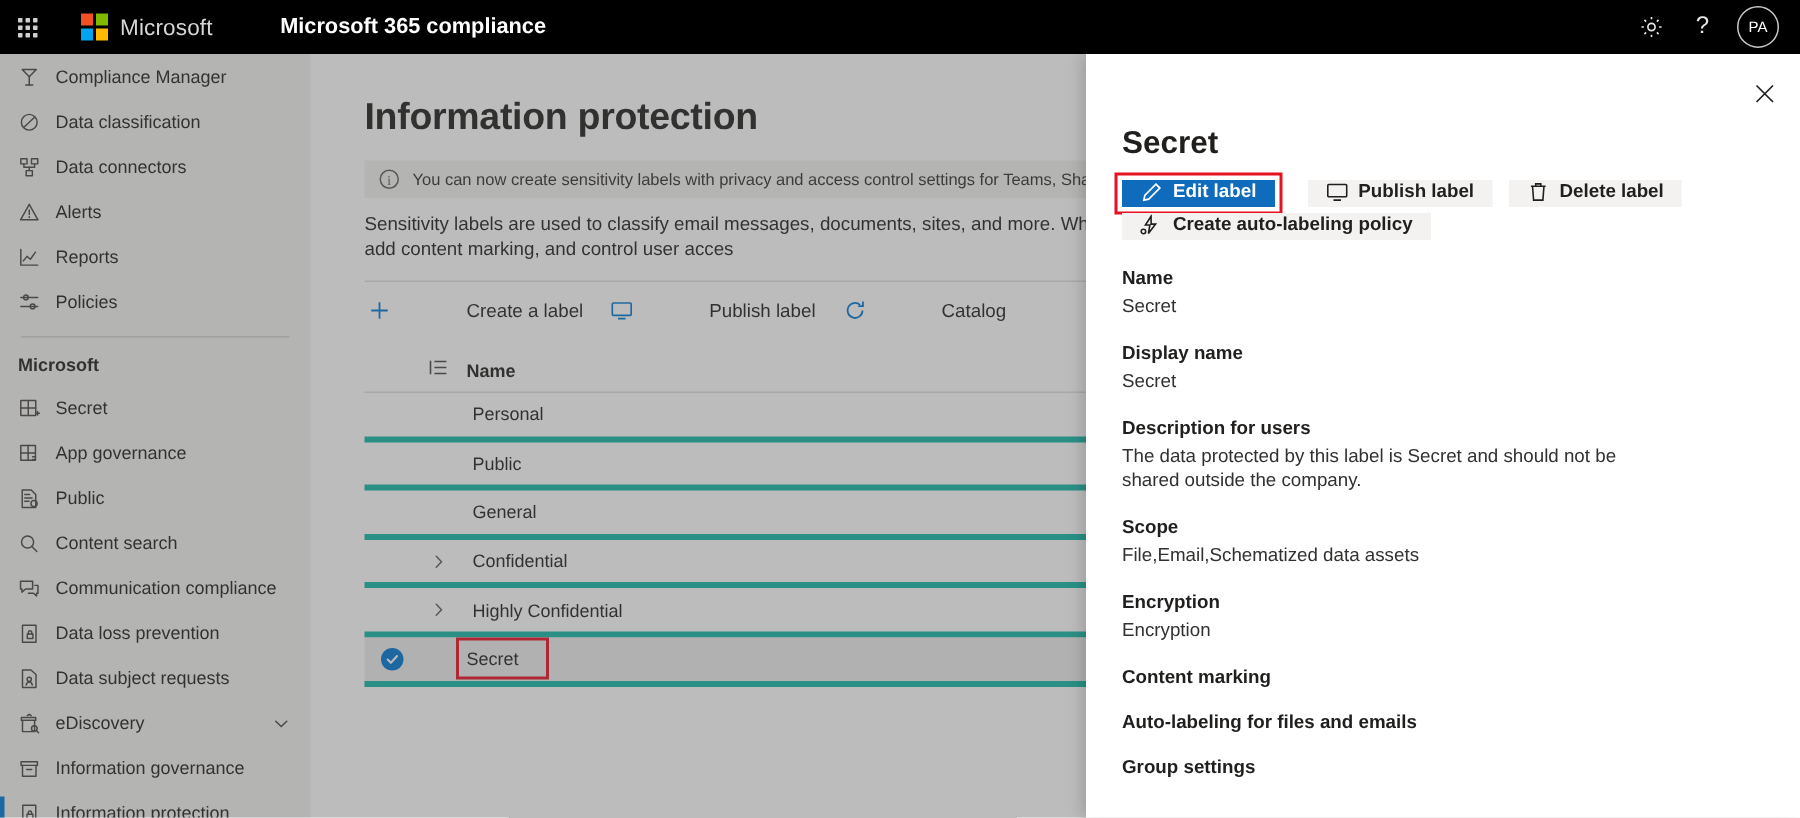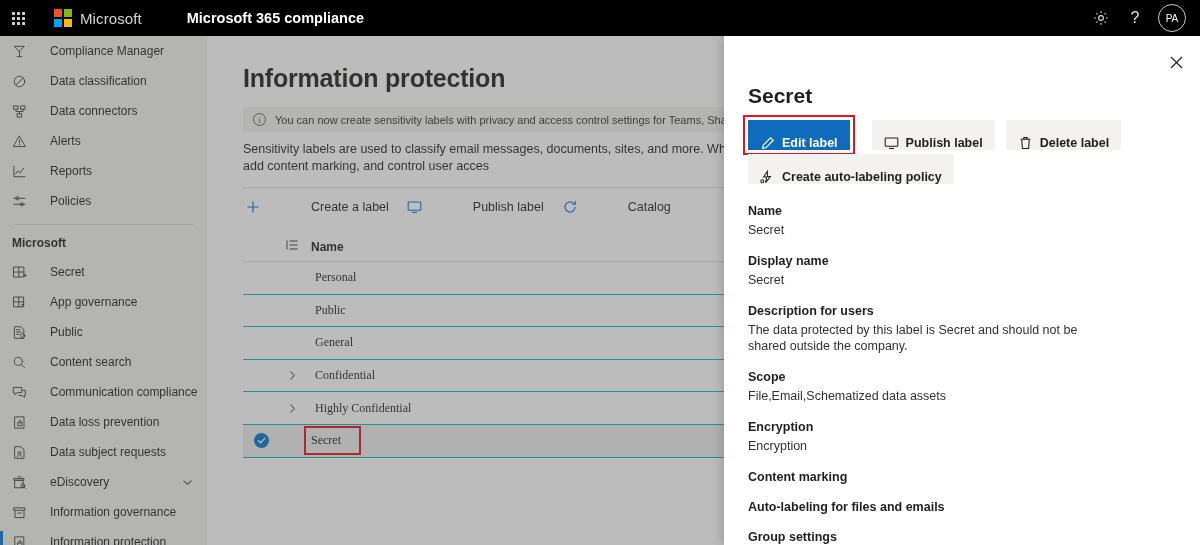--- a/index.html
+++ b/index.html
@@ -96,21 +96,21 @@
     font-size: 12px;
     color: #201f1e;
     white-space: nowrap;
   }
   .nav-item .ico {
     width: 22px; height: 16px;
     display: flex; align-items: center; justify-content: flex-start;
     color: #484644;
     flex: 0 0 22px;
   }
-  .nav-item .lbl { margin-left: 16px; }
+  .nav-item .lbl { margin-left: 3px; }
   .nav-item .chev {
     margin-left: auto; margin-right: 14px;
     color: #484644;
     display: flex; align-items: center;
   }
   .nav-item.selected::before {
     content: "";
     position: absolute; left: 0; top: 4px;
     width: 3px; height: 22px;
     background: #0078d4;
@@ -187,23 +187,22 @@
   .tbl-head {
     display: flex; align-items: center;
     height: 30px;
     font-size: 12px; font-weight: bold; color: #201f1e;
     border-bottom: 1px solid #e1dfdd;
   }
   .tbl-row {
     display: flex; align-items: center;
     height: 32.6px;
     font-size: 12px; color: #201f1e;
-    border-bottom: 1px solid #14b8a6;
+    border-bottom: 4px solid #14b8a6;
     cursor: pointer;
-    font-family: Liberation Serif, serif;
   }
   .tbl-row.selected { background: #ededed; }
   .c-check {
     width: 36px; flex: 0 0 36px;
     display: flex; align-items: center; justify-content: center;
   }
   .check-circle {
     width: 15px; height: 15px; border-radius: 50%;
     background: #0078d4; color: #fff;
     display: flex; align-items: center; justify-content: center;
@@ -262,22 +261,22 @@
   .panel-title {
     font-size: 21px; font-weight: bold; color: #201f1e;
     padding: 48px 0 0 24px;
   }
   .panel-actions {
     padding: 12px 0 0 24px;
     display: flex; flex-wrap: wrap; gap: 11px;
     width: 420px;
   }
   .pbtn {
-    height: 30px;
-    display: inline-flex; align-items: flex-end;
+    height: 18px;
+    display: inline-flex; align-items: flex-start;
     padding: 0 12px;
     font-size: 12.5px; font-weight: bold;
     background: #f3f2f1; color: #201f1e;
     border: none; cursor: pointer;
     white-space: nowrap;
     font-family: "Liberation Sans", sans-serif;
   }
   .pbtn .pico {
     margin-right: 7px; display: flex; align-items: center; justify-content: center;
     width: 15px; height: 15px;

